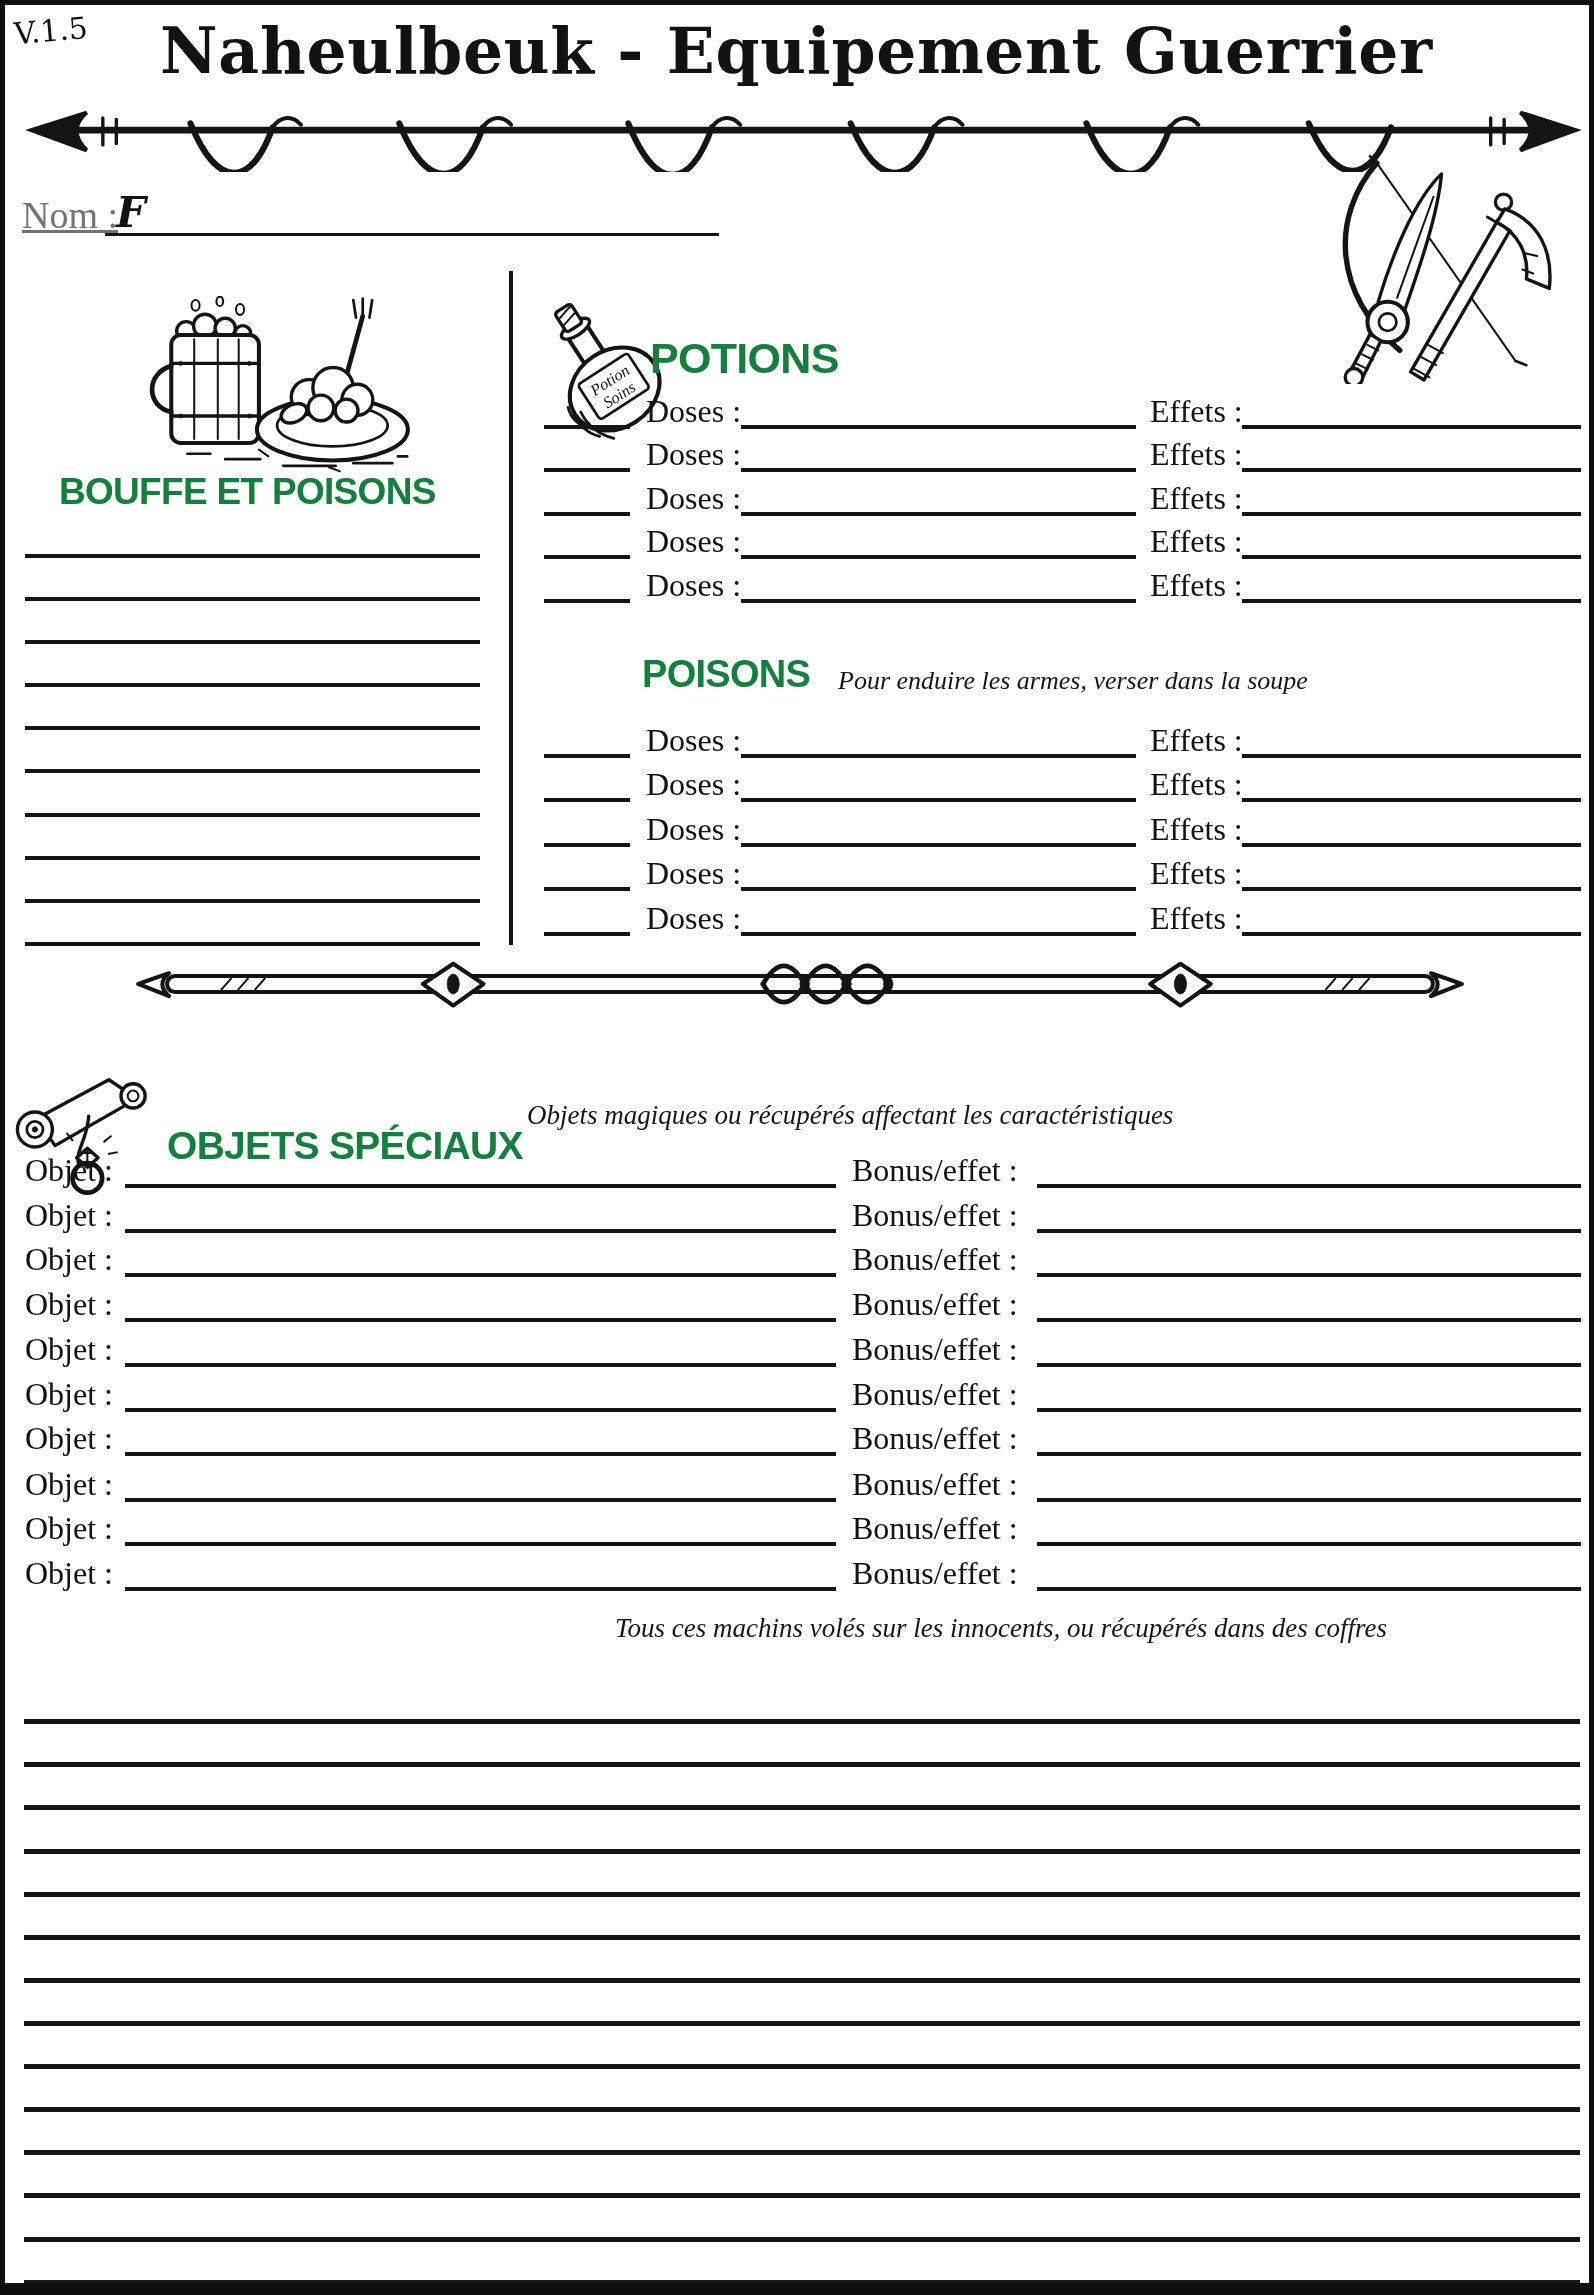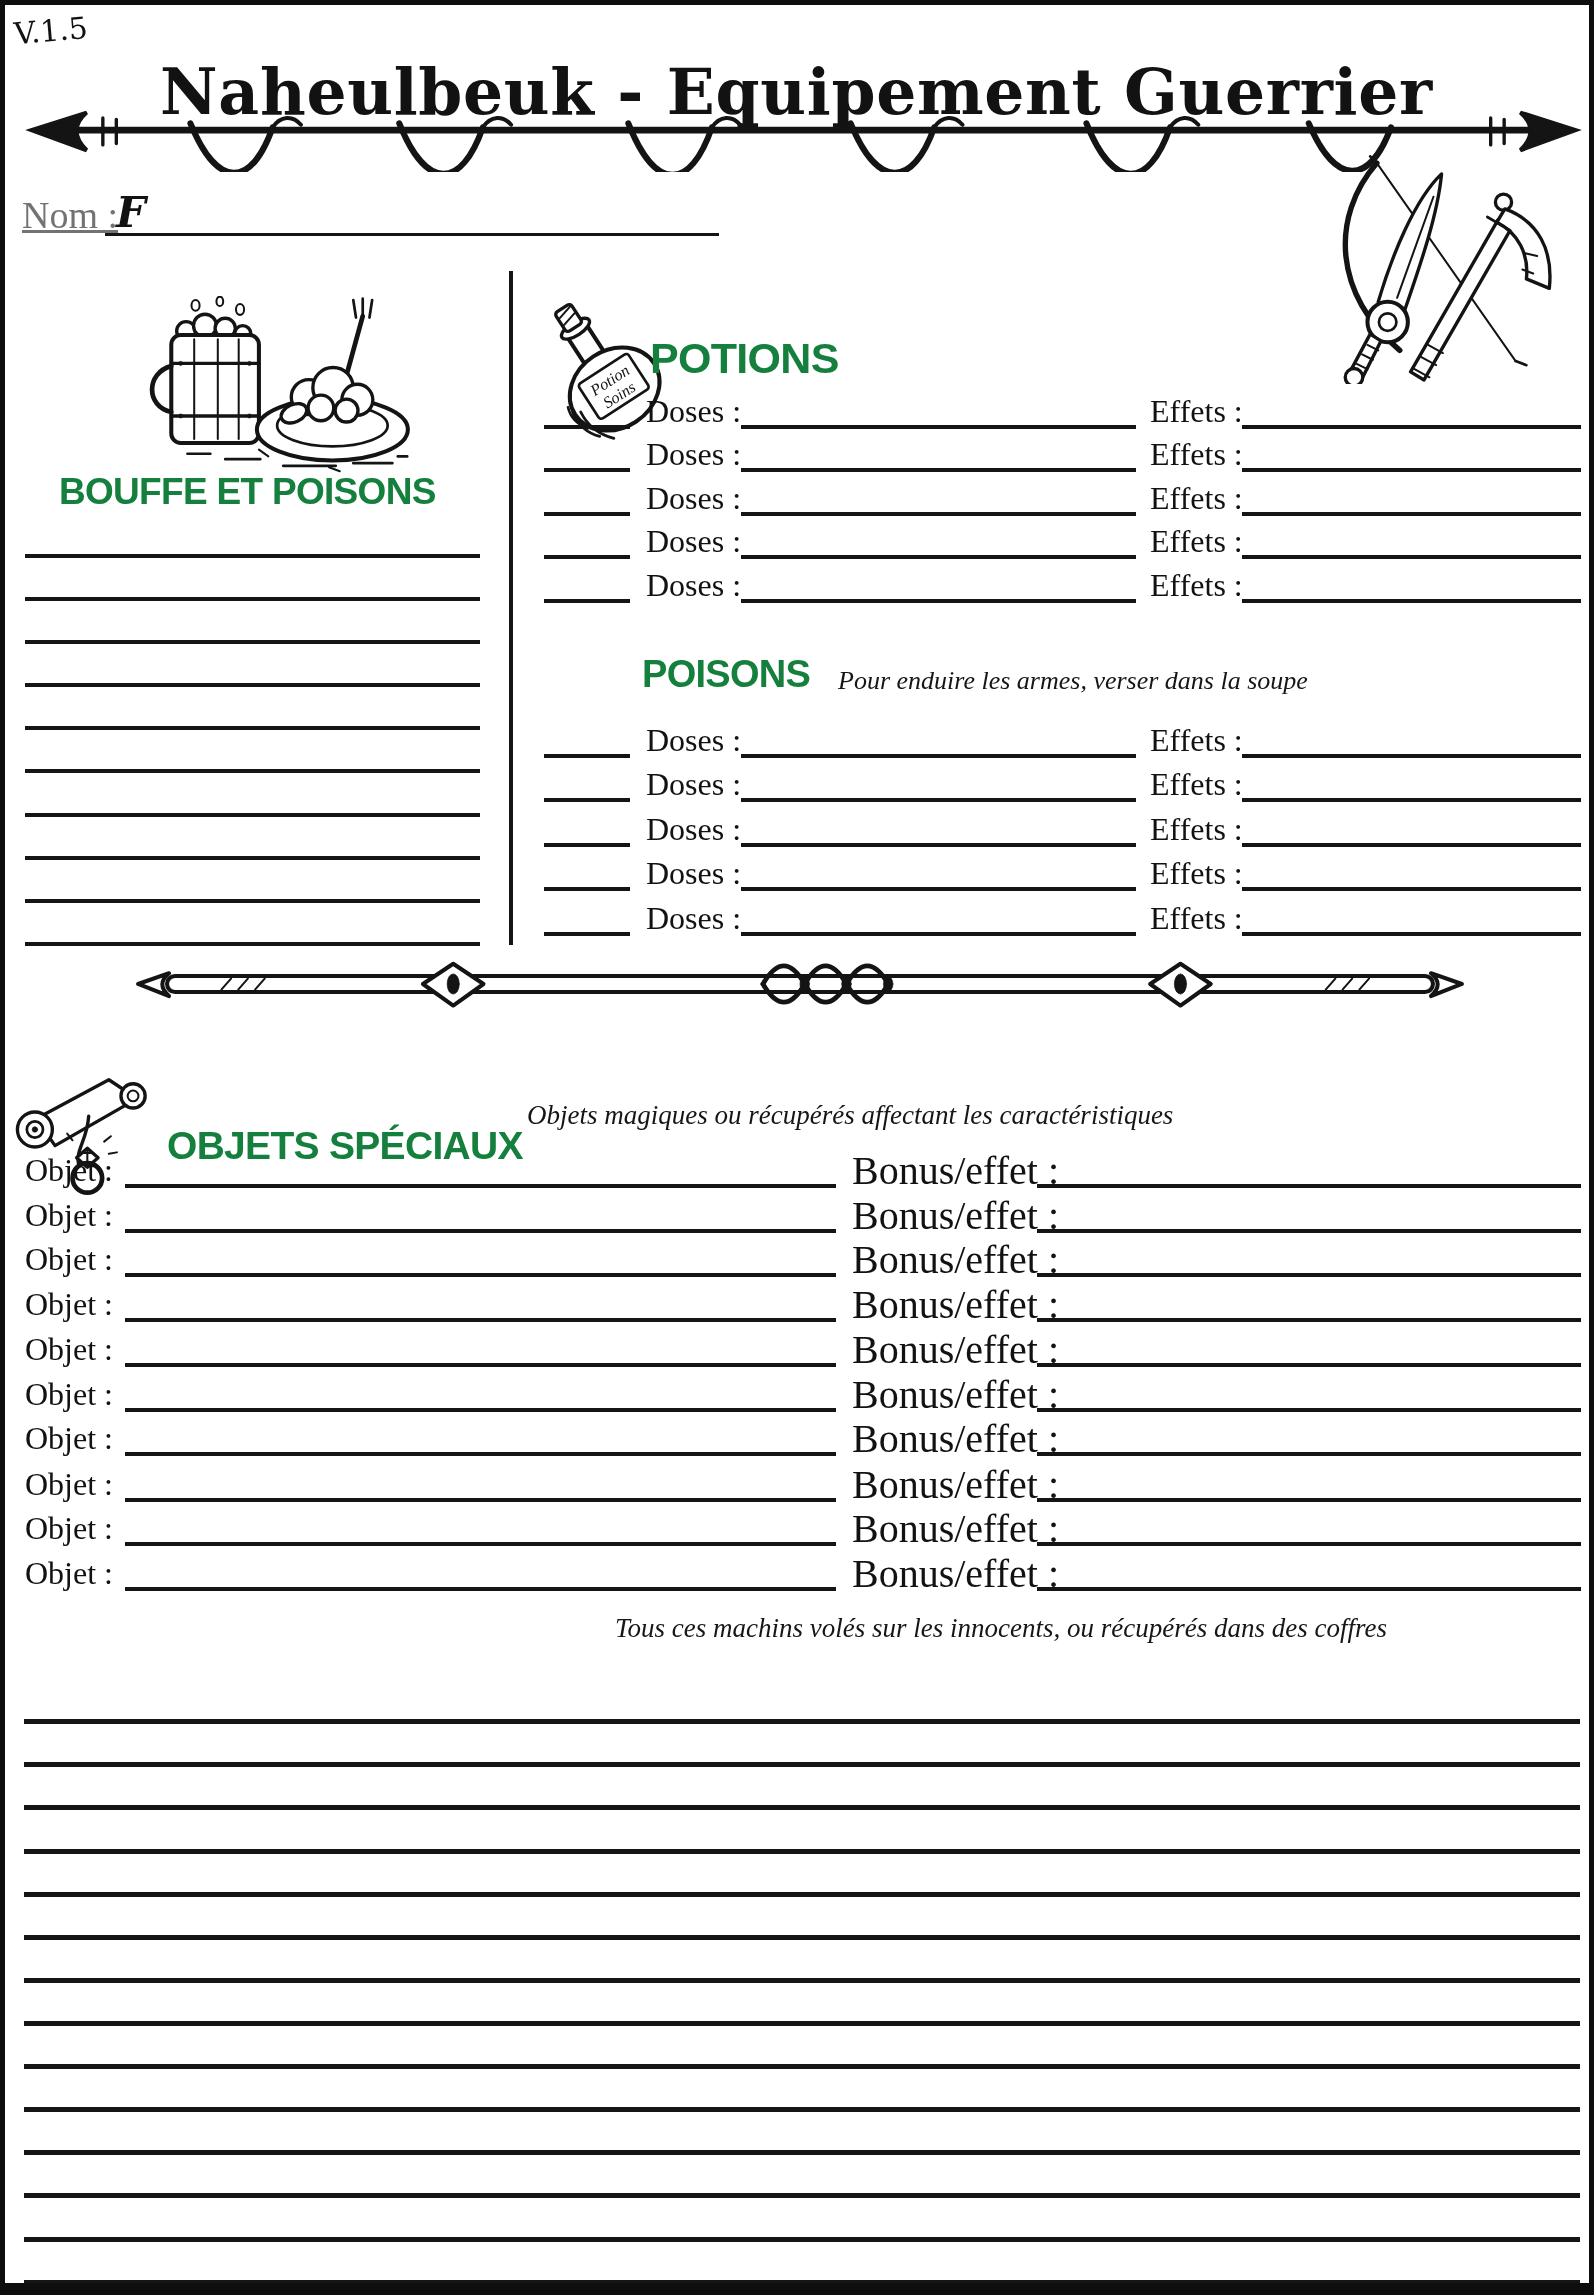--- a/index.html
+++ b/index.html
@@ -4,35 +4,35 @@
 <style>
   html,body{margin:0;padding:0;background:#fff;}
   .sheet{position:relative;width:1594px;height:2295px;background:#fff;box-sizing:border-box;
          border:5.4px solid #0e0e0e;border-bottom:12px solid #0e0e0e;overflow:hidden;
          font-family:"Liberation Serif",serif;color:#121212;}
   .abs{position:absolute;}
   .hline{position:absolute;background:#151515;height:4px;}
   .vline{position:absolute;background:#151515;width:4px;}
   .ver{position:absolute;left:9.4px;top:8px;font-size:30px;transform:rotate(-5deg);font-family:"DejaVu Serif",serif;}
   .title{position:absolute;left:135px;top:9.4px;width:1313px;text-align:center;
-         font-family:"DejaVu Serif",serif;font-weight:bold;font-size:63px;letter-spacing:0.7px;margin-top:41px;}
+         font-family:"DejaVu Serif",serif;font-weight:bold;font-size:63px;letter-spacing:0.7px;}
   .heading{position:absolute;font-family:"Liberation Sans",sans-serif;font-weight:800;
            letter-spacing:-0.7px;color:#15803d;white-space:nowrap;}
   .subtitle{position:absolute;font-family:"Liberation Serif",serif;font-style:italic;
             font-size:26px;white-space:nowrap;color:#161616;}
   .flabel{position:absolute;font-size:38px;line-height:35px;white-space:nowrap;color:#737373;text-decoration:underline;}
   .prow,.orow{position:absolute;left:0;width:1594px;height:35px;}
   .prow .pre{position:absolute;left:539px;width:86px;top:31px;height:4px;background:#151515;}
   .prow .doses{position:absolute;left:641px;top:0;font-size:32px;line-height:35px;}
   .prow .mid{position:absolute;left:736px;width:395px;top:31px;height:4px;background:#151515;}
   .prow .effets{position:absolute;left:1145px;top:0;font-size:32px;line-height:35px;}
   .prow .end{position:absolute;left:1237px;width:339px;top:31px;height:4px;background:#151515;}
   .orow .olab{position:absolute;left:20px;top:0;font-size:32px;line-height:35px;}
   .orow .oline{position:absolute;left:120px;width:711px;top:31px;height:4px;background:#151515;}
-  .orow .blab{position:absolute;left:847px;top:0;font-size:40px;line-height:35px;}
+  .orow .blab{position:absolute;left:847px;top:0;font-size:32px;line-height:35px;}
   .orow .bline{position:absolute;left:1032px;width:544px;top:31px;height:4px;background:#151515;}
   .namevalue{position:absolute;left:111px;top:183px;font-size:42px;font-style:italic;
              font-family:"DejaVu Serif",serif;font-weight:bold;}
   svg{position:absolute;}
   svg *{vector-effect:none;}
 </style>
 </head>
 <body>
 
 <div class="sheet">

